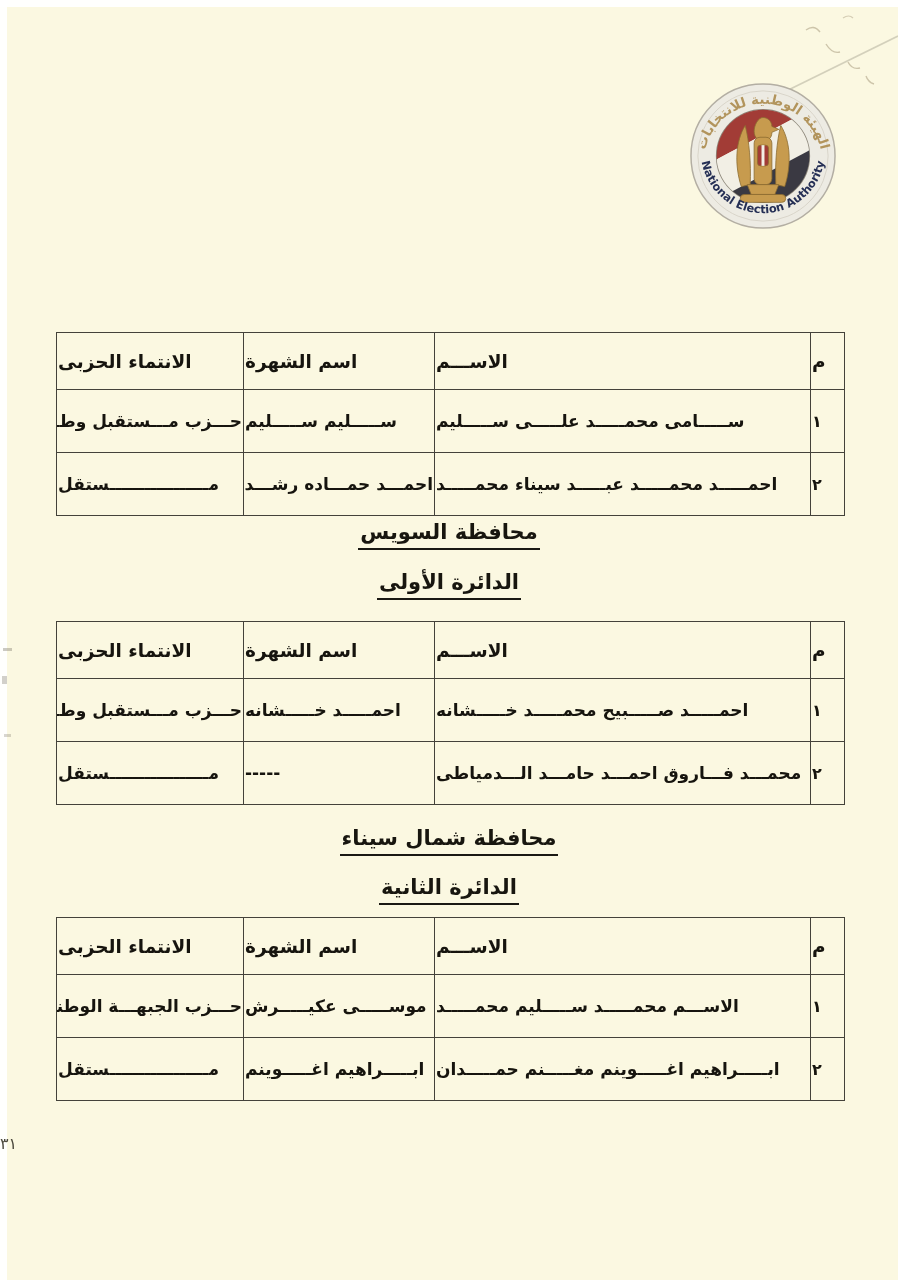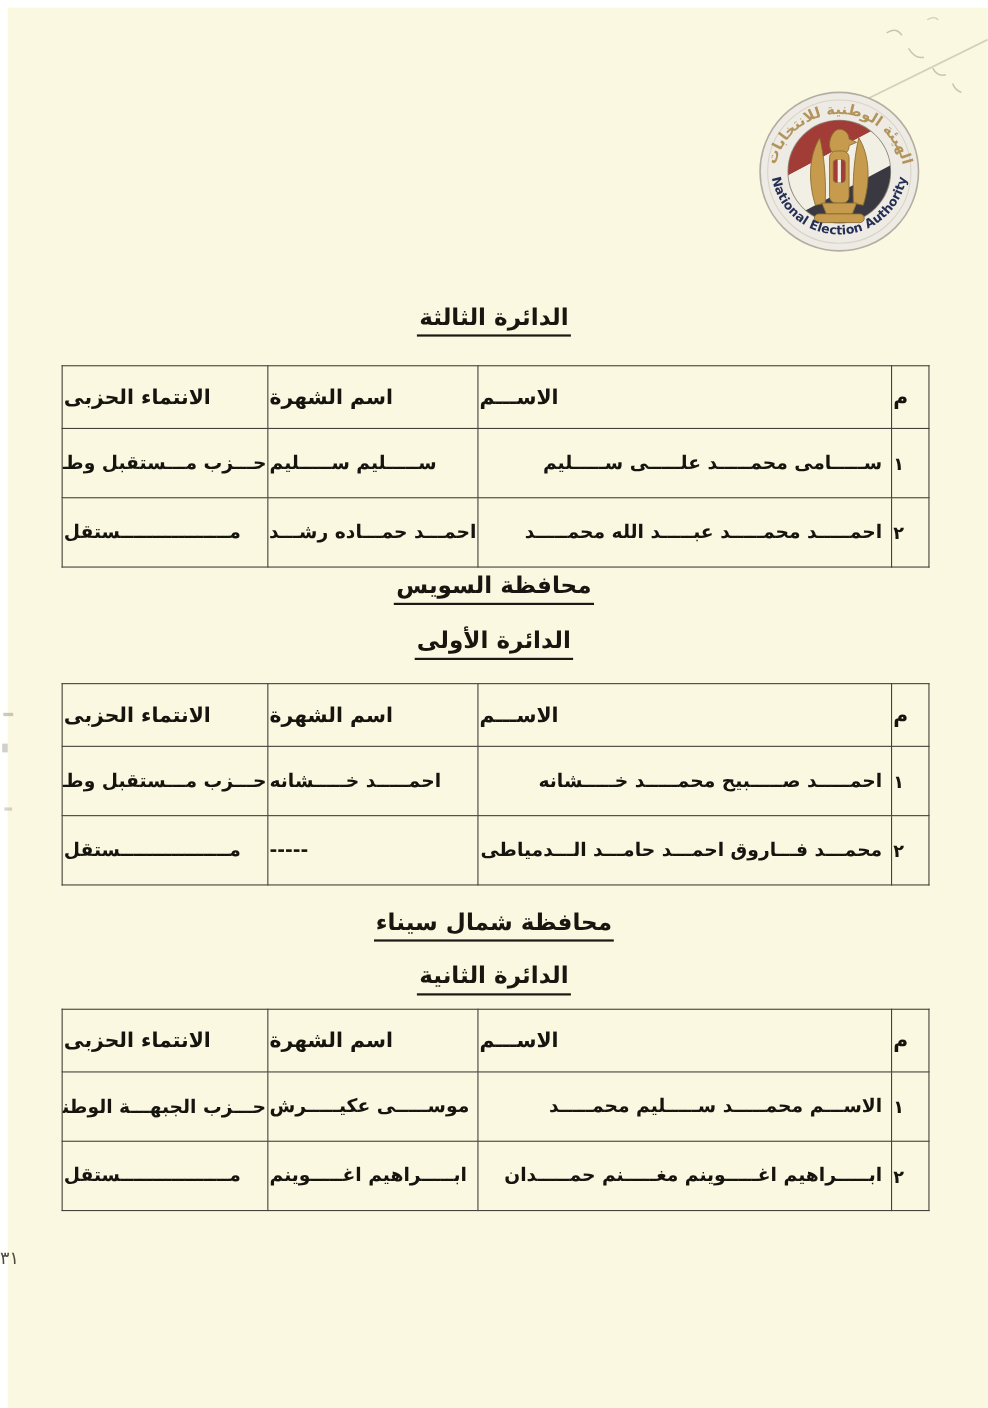--- a/index.html
+++ b/index.html
@@ -45,21 +45,21 @@
   table.ctable th,table.ctable td{
     border:1.6px solid #44423a;
     font-weight:bold;white-space:nowrap;overflow:hidden;
     text-align:left;vertical-align:middle;
     background:transparent;
   }
   table.ctable thead tr{height:57px;}
   table.ctable tbody tr{height:63px;}
   table.ctable th{font-size:18.5px;}
   table.ctable td{font-size:17px;}
-  table.ctable td.name{text-align:right;padding-right:8px;}
+  table.ctable td.name{padding-right:8px;}
   table.ctable td.num{font-size:16px;}
 
   
   .pagenum{
     position:absolute;left:0;top:1134px;width:898px;text-align:left;
     font-size:16px;color:#4d4a3e;letter-spacing:1px;
   }
 </style>
 </head>
 <body>
@@ -109,23 +109,20 @@
       <rect x="73.5" y="64" width="3" height="21" fill="#f2efe5"></rect>
       <text font-size="13.5" font-weight="bold" fill="#b2945c" direction="rtl">
         <textPath href="#arcTop" startOffset="50%" text-anchor="middle">الهيئة الوطنية للانتخابات</textPath>
       </text>
       <text font-size="11.5" font-weight="bold" fill="#252f55">
         <textPath href="#arcBottom" startOffset="50%" text-anchor="middle">National Election Authority</textPath>
       </text>
     </svg>
   </div>
 
-  <div class="heading" style="top:276px">
-    <span class="u">الدائرة الثالثة</span>
-  </div>
 
   <table class="ctable" style="top:332px">
     <colgroup>
         <col class="c-num">
         <col class="c-name">
         <col class="c-shehra">
         <col class="c-party">
       </colgroup>
     <thead>
       <tr>
@@ -137,21 +134,21 @@
     </thead>
     <tbody>
       <tr>
         <td class="num">١</td>
         <td class="name">ســـــامى محمـــــد علـــــى ســـــليم</td>
         <td>ســـــليم ســـــليم</td>
         <td>حـــزب مـــستقبل وطـــن</td>
       </tr>
       <tr>
         <td class="num">٢</td>
-        <td class="name">احمـــــد محمـــــد عبـــــد الله محمـــــد</td>
+        <td class="name">احمـــــد محمـــــد عبـــــد سيناء محمـــــد</td>
         <td>احمـــد حمـــاده رشـــدى</td>
         <td>مـــــــــــــــــستقل</td>
       </tr>
     </tbody>
   </table>
 
   <div class="heading" style="top:570px">
     <span class="u">الدائرة الأولى</span>
   </div>
   <div class="heading" style="top:520px">

